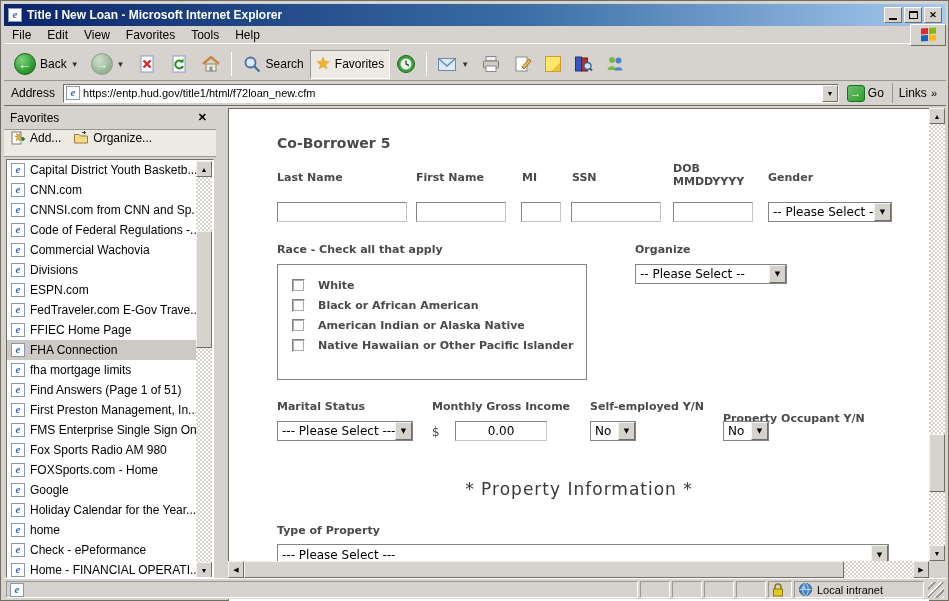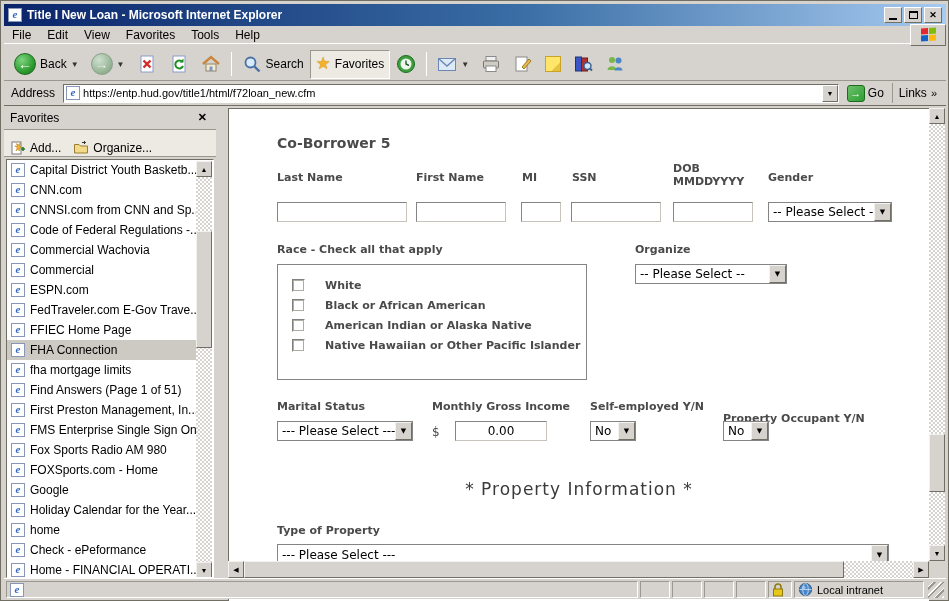--- a/index.html
+++ b/index.html
@@ -68,21 +68,21 @@
   .links-lbl { font-size:12px; }
 
   
   .main { position:absolute; left:3px; top:105px; width:942px; height:472px; background:#d6d3ce; }
 
   
   .sidebar { position:absolute; left:0; top:0; width:212px; height:472px; background:#d6d3ce; }
   .sb-header { height:24px; display:flex; align-items:center; padding:0 6px; border-bottom:1px solid #9a978e; }
   .sb-title { font-size:12px; flex:1; }
   .sb-close { font-size:11px; font-weight:bold; padding:1px 3px; }
-  .sb-btnrow { height:27px; display:flex; align-items:flex-end; gap:12px; padding:0 6px; border-bottom:1px solid #9a978e; background:#eceae3; }
+  .sb-btnrow { height:27px; display:flex; align-items:flex-start; gap:12px; padding:0 6px; border-bottom:1px solid #9a978e; background:#eceae3; }
   .sb-btn { display:flex; align-items:center; gap:4px; font-size:12px; }
   .sb-list { position:absolute; left:2px; top:53px; width:208px; height:419px; background:#fff;
     border:1px solid; border-color:#716f64 #fff #fff #716f64; overflow:hidden; }
   .fav-item { height:20px; display:flex; align-items:center; gap:5px; padding-left:4px; font-size:12px; white-space:nowrap; width:190px; overflow:hidden; }
   .fav-item.selected { background:#cdc9c3; }
   
   .sb-scroll { position:absolute; right:1px; top:1px; width:16px; height:417px; }
 
   .track { background-color:#fff;
     background-image:linear-gradient(45deg,#d6d3ce 25%,transparent 25%,transparent 75%,#d6d3ce 75%),
@@ -105,21 +105,21 @@
   
   .flabel { position:absolute; font-size:11px; font-weight:bold; white-space:nowrap; }
   .fheading { position:absolute; font-size:14px; font-weight:bold; }
   .txt { position:absolute; height:20px; background:#fff; border:1px solid; border-color:#848484 #c8c4bc #c8c4bc #848484;
     font-family:"DejaVu Sans",sans-serif; font-size:12px; padding:0 3px; outline:none; }
   .xpsel { position:absolute; height:20px; background:#fff; border:1px solid #848484; display:flex; align-items:center; }
   .xpsel-text { flex:1; font-size:12px; padding-left:4px; white-space:nowrap; overflow:hidden; color:#000; }
   .xpsel-btn { width:17px; height:100%; background:#d6d3ce; border:1px solid; border-color:#f4f3ef #716f64 #716f64 #f4f3ef;
     font-size:7px; display:flex; align-items:center; justify-content:center; flex:none; color:#000; }
   .racebox { position:absolute; border:1px solid #848484; }
-  .race-row { display:flex; align-items:center; gap:20px; height:20px; margin:0 0 0 14px; }
+  .race-row { display:flex; align-items:center; gap:13px; height:20px; margin:0 0 0 14px; }
   .race-row:first-child { margin-top:10px; }
   .xpcheck { width:13px; height:13px; background:#fff; border:1px solid; border-color:#808080 #fff #fff #808080; outline:1px solid #b0aca4; outline-offset:-2px; flex:none; }
   .race-lbl { font-size:11px; font-weight:bold; white-space:nowrap; }
   .prop-heading { position:absolute; width:100%; text-align:center; font-size:17px; letter-spacing:1px; color:#3a3a3a; }
 
   
   .statusbar { position:absolute; left:3px; top:577px; width:942px; height:21px; background:#d6d3ce;
     border-top:1px solid #fff; display:flex; align-items:center; gap:2px; padding:2px 2px 1px 2px; }
   .pane { height:17px; border:1px solid; border-color:#9a9891 #fff #fff #9a9891; display:flex; align-items:center; padding:0 3px; gap:4px; }
   .pane.grow { flex:1; }
@@ -317,21 +317,21 @@
             <div class="fav-item">
     <span class="eicon">e</span>
     <span>Code of Federal Regulations -...</span>
   </div>
             <div class="fav-item">
     <span class="eicon">e</span>
     <span>Commercial Wachovia</span>
   </div>
             <div class="fav-item">
     <span class="eicon">e</span>
-    <span>Commercial</span>
+    <span>Divisions</span>
   </div>
             <div class="fav-item">
     <span class="eicon">e</span>
     <span>ESPN.com</span>
   </div>
             <div class="fav-item">
     <span class="eicon">e</span>
     <span>FedTraveler.com E-Gov Trave...</span>
   </div>
             <div class="fav-item">

